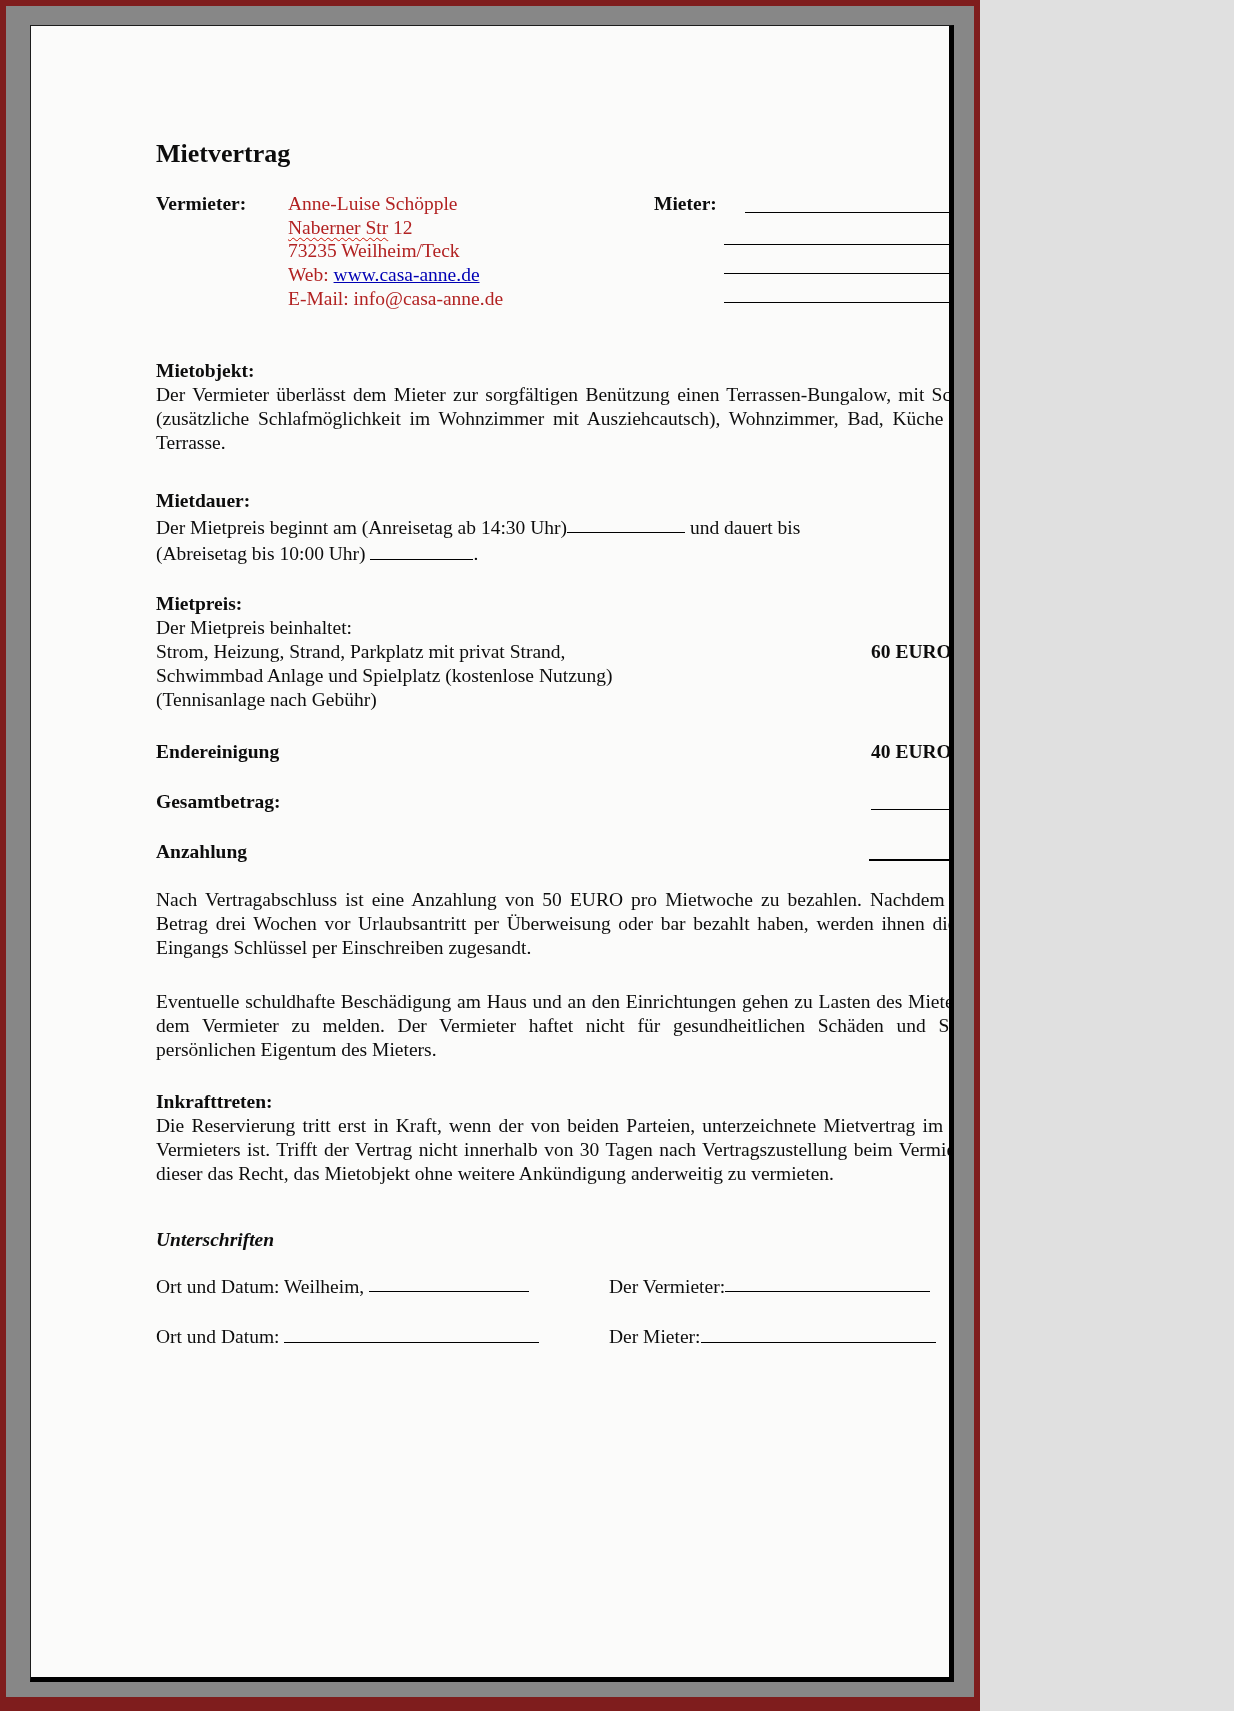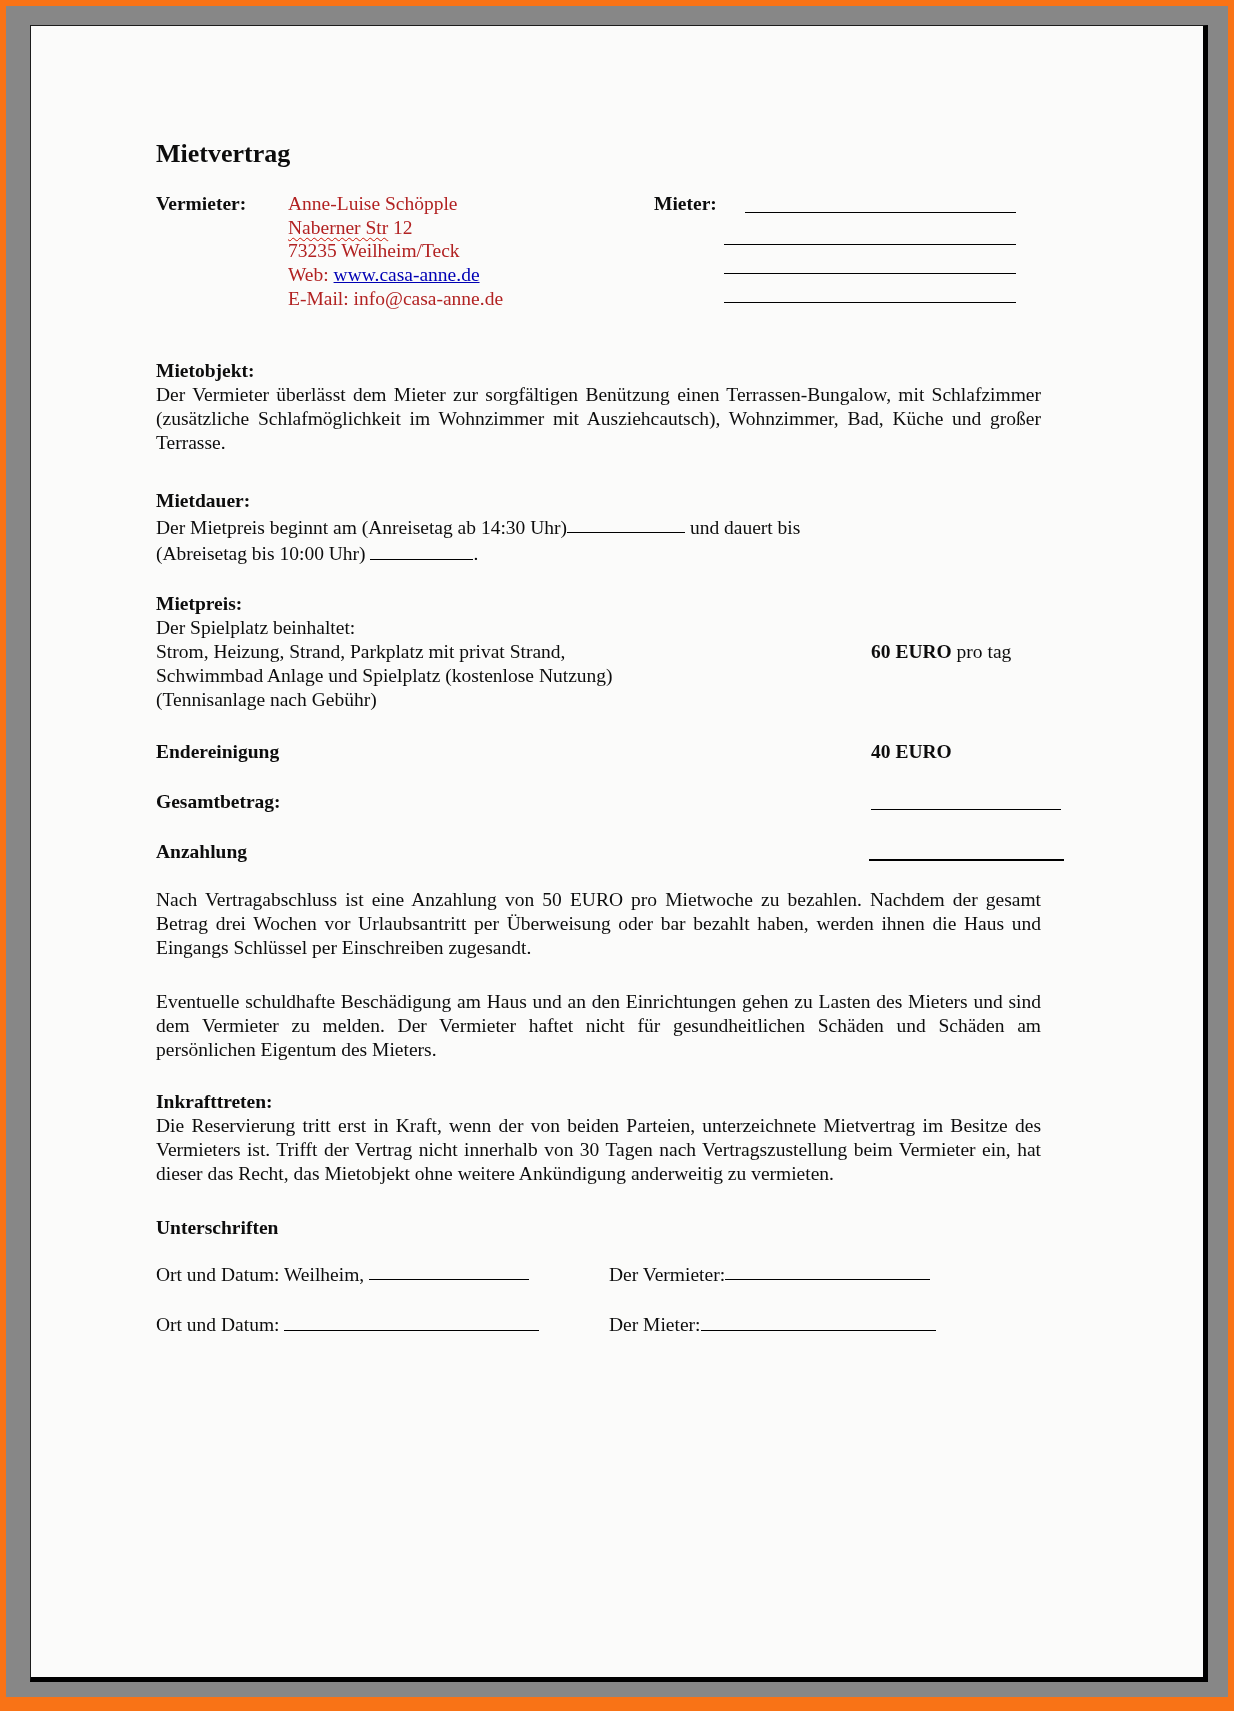--- a/index.html
+++ b/index.html
@@ -1,19 +1,19 @@
 <!DOCTYPE html>
 <html><head>
 <meta charset="utf-8">
 <style>
   html,body { margin:0; padding:0; }
   body { background:#e0e0e0; font-family:"Liberation Serif", serif; }
 
   .frame-orange {
-    width:1234px; height:1711px; background:#f97316;
+    width:980px; height:1711px; background:#7f1d1d;
     box-sizing:border-box; padding:6px 6px 14px 6px;
   }
   .frame-gray {
     width:100%; height:100%; background:#878787;
     box-sizing:border-box; padding:19px 20px 15px 24px;
   }
   .page {
     width:100%; height:100%; background:#fbfbfa; box-sizing:border-box;
     border:1px solid #1c1c1c; border-right:5px solid #000; border-bottom:5px solid #000;
     padding:112px 0 0 125px; color:#0d0d0d; overflow:hidden;
@@ -56,21 +56,21 @@
   .fee-row { position:relative; height:24px; }
   .fee-endereinigung { margin-top:28px; }
   .fee-gesamtbetrag { margin-top:26px; }
   .fee-anzahlung { margin-top:26px; }
   .fee-blank { position:absolute; left:715px; top:0; width:190px; height:19px; border-bottom:1px solid #000; }
   .fee-blank.thick { border-bottom-width:2px; width:195px; left:713px; }
 
   .para-anzahlung { margin-top:24px; }
   .para-haftung { margin-top:30px; }
   .sec-inkraft { margin-top:28px; }
-  .sec-unterschriften { margin-top:30px; }
+  .sec-unterschriften { margin-top:42px;font-style:italic; }
 
   .sig-row { display:flex; margin-top:20px; }
   .sig-row.second { margin-top:24px; }
   .sig-left { width:453px; flex:0 0 453px; }
   .sig-right { flex:1 1 auto; }
 </style>
 </head>
 <body>
 
 <div class="frame-orange">
@@ -106,21 +106,21 @@
         </div>
 
         <div class="sec-mietdauer">
           <div class="bold">Mietdauer:</div>
           <div><span>Der Mietpreis beginnt am (Anreisetag ab 14:30 Uhr)</span><span class="blank w118"></span><span style="white-space:pre"> und dauert bis</span></div>
           <div><span style="white-space:pre">(Abreisetag bis 10:00 Uhr) </span><span class="blank w103"></span><span>.</span></div>
         </div>
 
         <div class="sec-mietpreis">
           <div class="bold">Mietpreis:</div>
-          <div>Der Spielplatz beinhaltet:</div>
+          <div>Der Mietpreis beinhaltet:</div>
           <div class="price-wrap">
             <div>Strom, Heizung, Strand, Parkplatz mit privat Strand,</div>
             <div>Schwimmbad Anlage und Spielplatz (kostenlose Nutzung)</div>
             <div>(Tennisanlage nach Gebühr)</div>
             <div class="price-abs"><span class="bold">60 EURO</span><span> pro tag</span></div>
           </div>
         </div>
 
         <div class="fee-row fee-endereinigung">
           <span class="bold">Endereinigung</span>

